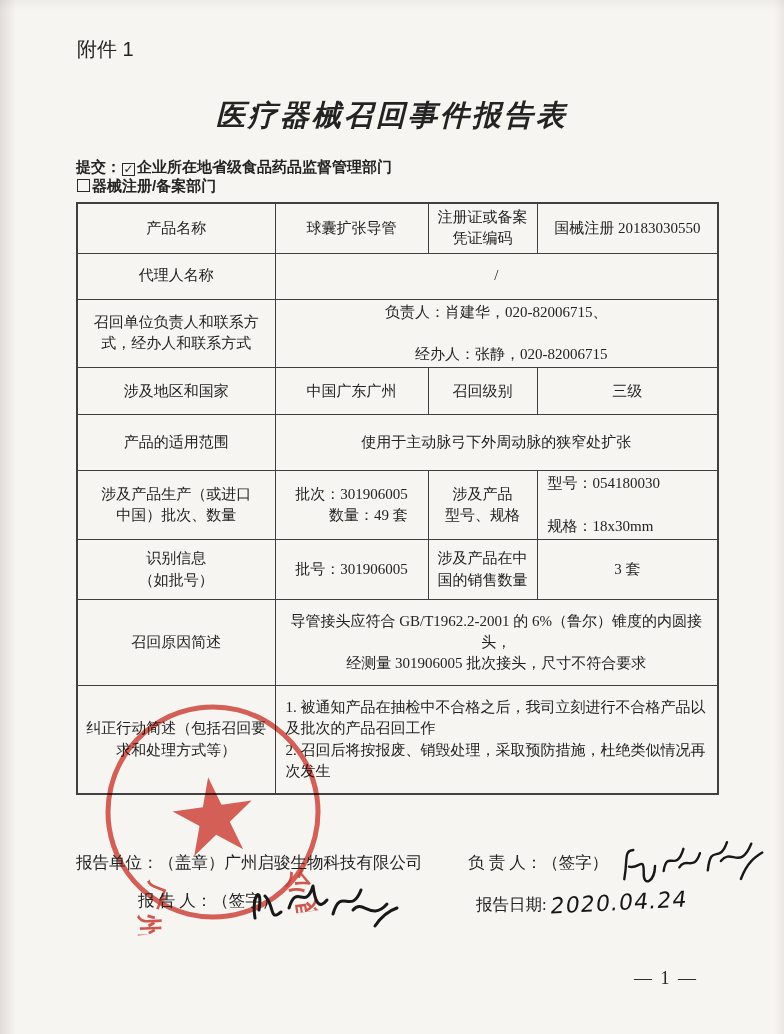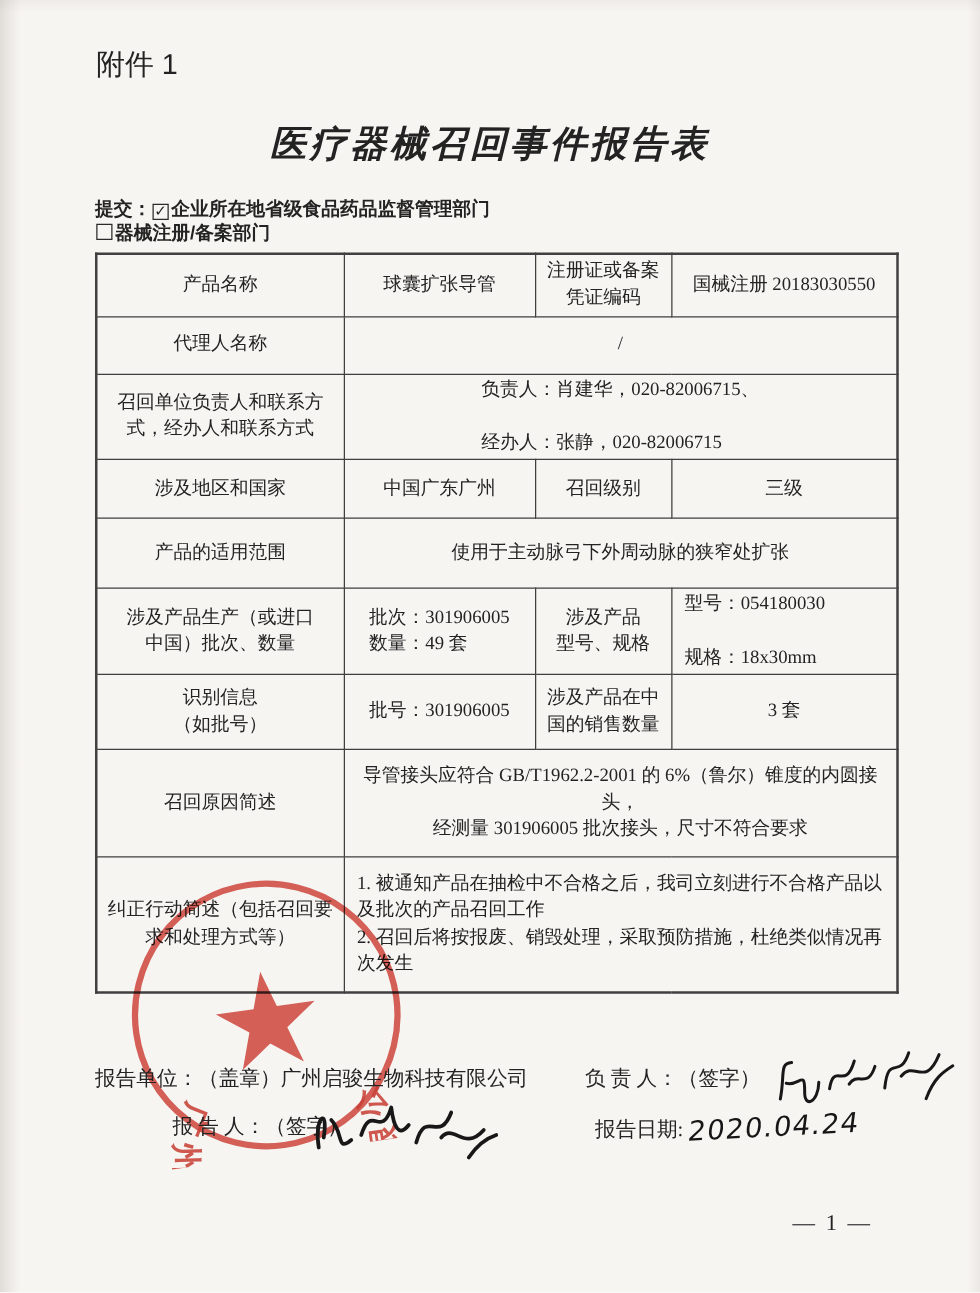--- a/index.html
+++ b/index.html
@@ -5,35 +5,35 @@
   * { margin:0; padding:0; box-sizing:border-box; }
   html,body { width:784px; height:1034px; }
   body { font-family:"Liberation Serif","DejaVu Serif",serif; color:#232323; }
   .page { position:relative; width:784px; height:1034px; background:#f7f5f2; overflow:hidden; }
   .page::before { content:""; position:absolute; inset:0; pointer-events:none;
     background:
       linear-gradient(90deg, rgba(70,60,50,.13), rgba(70,60,50,0) 16px),
       linear-gradient(270deg, rgba(70,60,50,.07), rgba(70,60,50,0) 10px),
       linear-gradient(180deg, rgba(70,60,50,.05), rgba(70,60,50,0) 10px);
   }
-  .attachment { position:absolute; left:77px; top:36px; font-size:23px;
+  .attachment { position:absolute; left:77px; top:36px; font-size:20px;
     font-family:"Liberation Sans","DejaVu Sans",sans-serif; }
   .title { position:absolute; left:0; top:96px; width:100%; text-align:center;
     font-family:"Liberation Sans","DejaVu Sans",sans-serif; font-size:29px; font-weight:bold; letter-spacing:3px;font-style:italic; }
   .submit-row { position:absolute; left:76px; top:158px; width:641px; display:flex;
     justify-content:space-between; font-size:15px; font-weight:bold;
     font-family:"Liberation Sans","DejaVu Sans",sans-serif;flex-direction:column; }
   .cb { display:inline-block; width:13px; height:13px; border:1.5px solid #2a2a2a;
     font-size:12px; line-height:11px; text-align:center; vertical-align:-1px;
     margin:0 2px 0 1px; font-weight:normal; }
   table.form { position:absolute; left:76px; top:202px; width:641px; border-collapse:collapse;
     table-layout:fixed; border:2px solid #404040; }
   .form th, .form td { border:1px solid #3f3f3f; font-weight:normal; font-size:15px;
     text-align:center; vertical-align:middle; white-space:pre-line; line-height:1.42; padding:2px 4px; }
-  .form .blk { display:inline-block; text-align:left; }
+  .form .blk { display:inline-block; text-align:right; }
   .form td.left { text-align:left; padding-left:10px; }
   .footer { position:absolute; left:76px; top:852px; width:680px; font-size:16.5px; }
   .footer .l1-left  { position:absolute; left:0;   top:0; white-space:nowrap; }
   .footer .l1-right { position:absolute; left:392px; top:0; white-space:nowrap; }
   .footer .l2-left  { position:absolute; left:16px;   top:38px; white-space:nowrap;margin-left:46px; }
   .footer .l2-right { position:absolute; left:400px; top:38px; white-space:nowrap; }
   .hand-date { display:inline-block; font-family:"DejaVu Sans",sans-serif; font-size:22px;
     transform:skewX(-10deg) rotate(-3deg); letter-spacing:1px; color:#161616; }
   .sig { position:absolute; }
   .sig path { fill:none; stroke:#181818; stroke-linecap:round; stroke-linejoin:round; }

